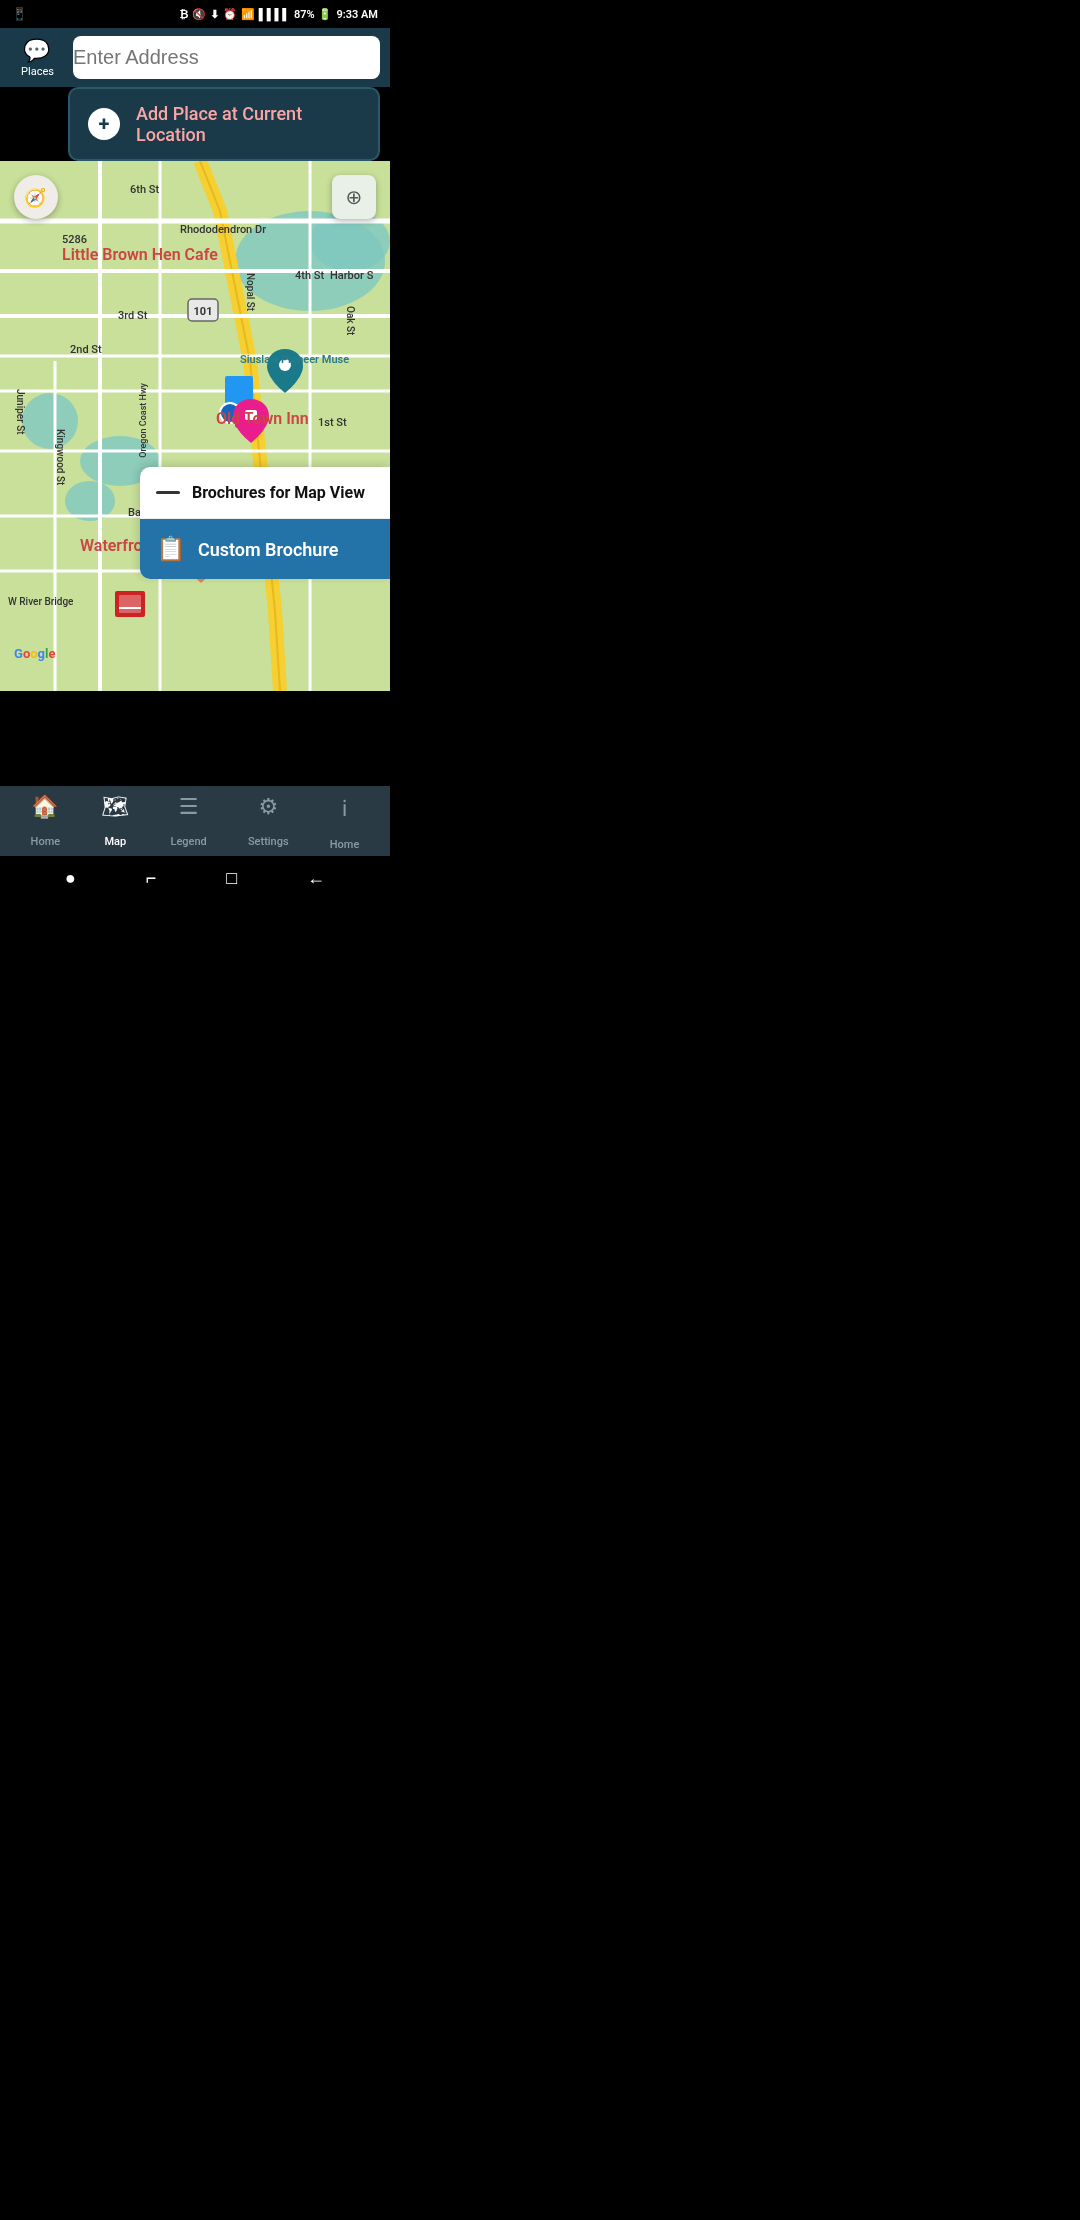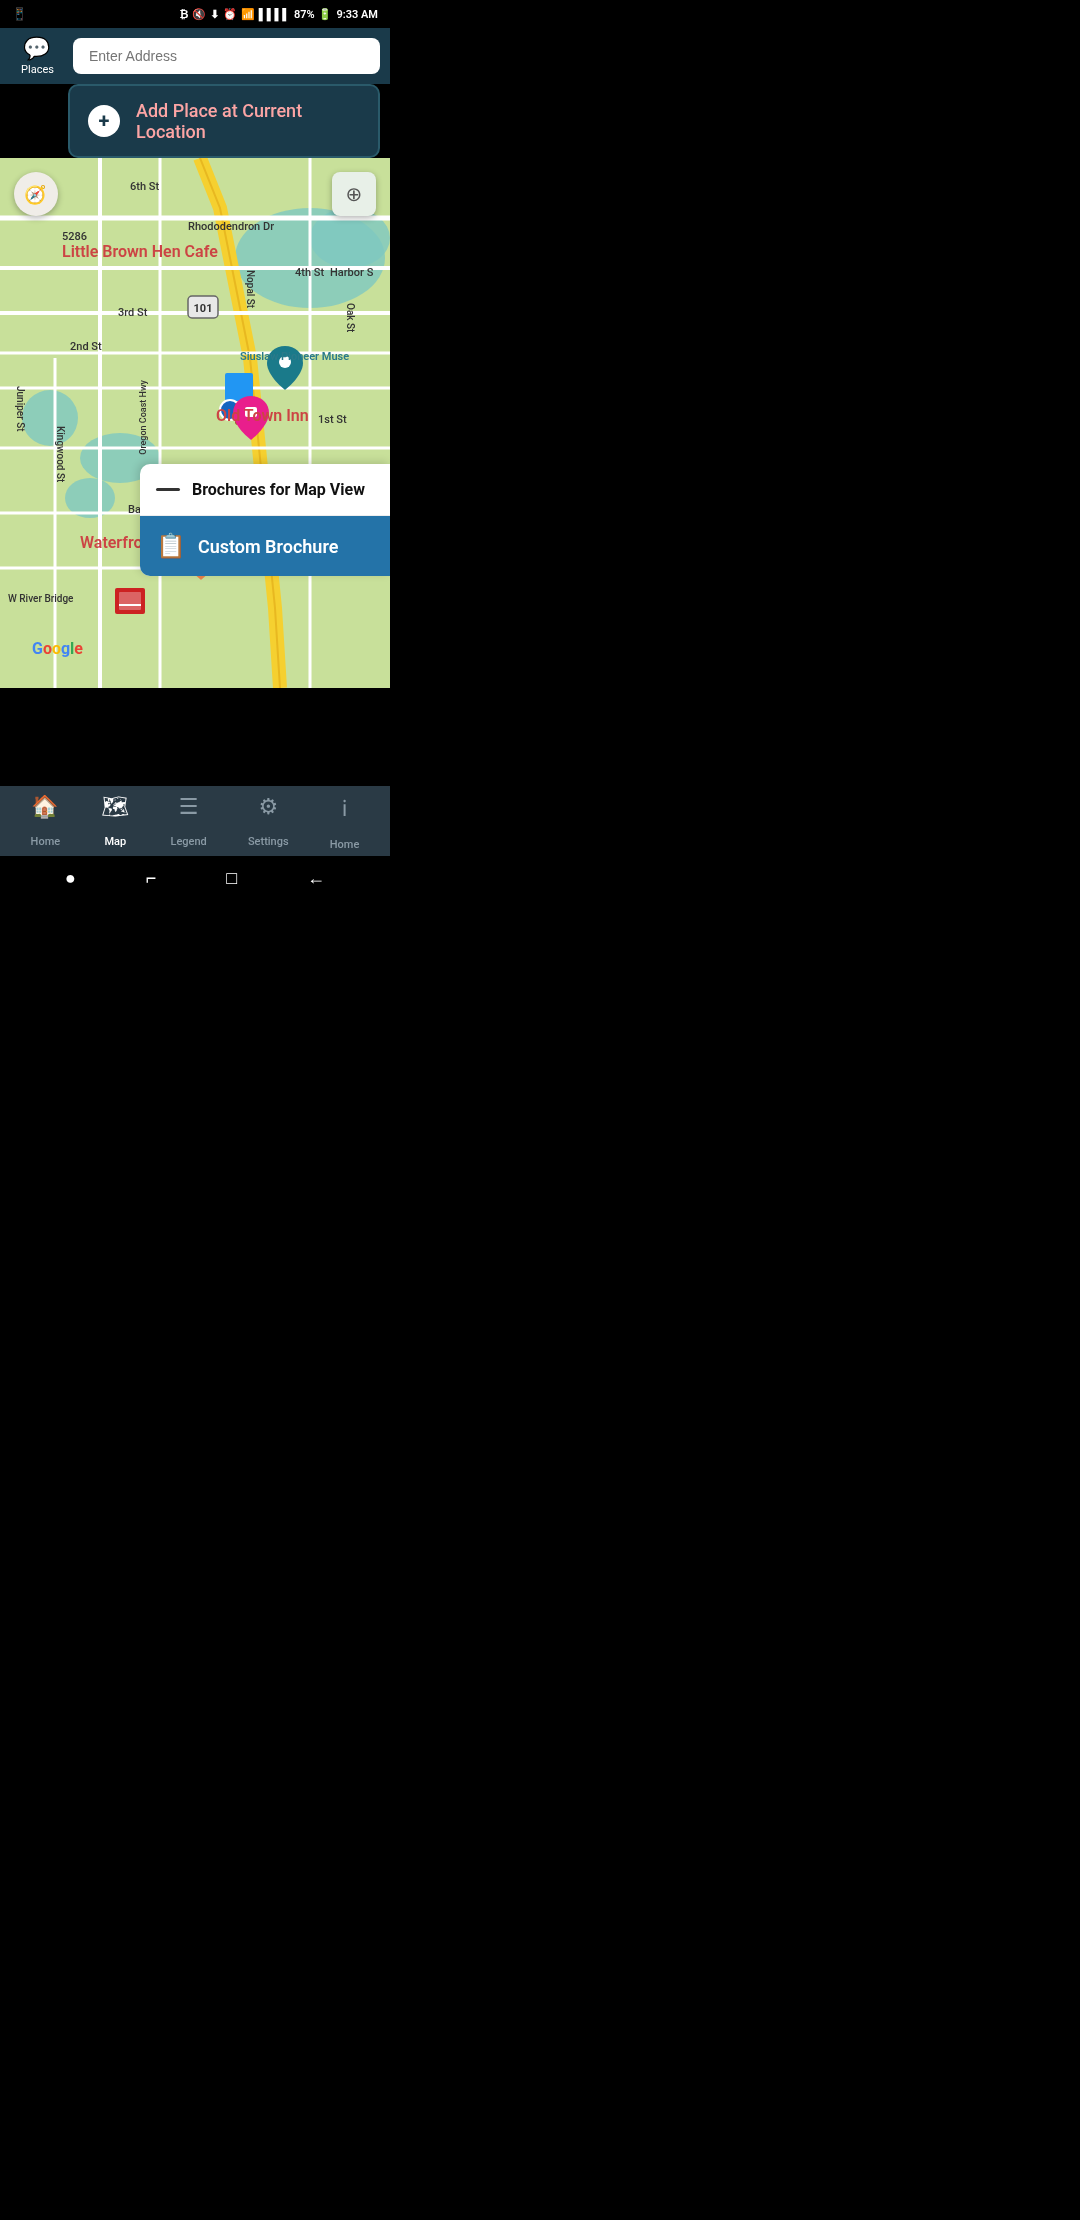--- a/index.html
+++ b/index.html
@@ -50,22 +50,22 @@
       cursor: pointer;
     }
     .places-icon {
       font-size: 22px;
       margin-bottom: 2px;
     }
     .search-box {
       flex: 1;
       background: #fff;
       border-radius: 8px;
-      padding: 10px 16px;
-      font-size: 14px;
+      padding: 10px 0;
+      font-size: 20px;
       color: #999;
       border: none;
       outline: none;
     }
 
     
     .add-place-btn {
       background: #1a3a4a;
       border: 2px solid #2a5a6a;
       border-radius: 10px;
@@ -147,22 +147,22 @@
       box-shadow: 0 2px 6px rgba(0,0,0,0.3);
       font-size: 18px;
       cursor: pointer;
       z-index: 10;
     }
 
     
     .google-logo {
       position: absolute;
       bottom: 200px;
-      left: 32px;
-      font-size: 16px;
+      left: 14px;
+      font-size: 13px;
       font-weight: 700;
       z-index: 10;
     }
     .google-logo span:nth-child(1) { color: #4285F4; }
     .google-logo span:nth-child(2) { color: #EA4335; }
     .google-logo span:nth-child(3) { color: #FBBC05; }
     .google-logo span:nth-child(4) { color: #4285F4; }
     .google-logo span:nth-child(5) { color: #34A853; }
     .google-logo span:nth-child(6) { color: #EA4335; }
 
@@ -385,21 +385,21 @@
   <div class="compass">
     <span>🧭</span>
   </div>
 
   <div class="location-btn">
     <span style="font-size:20px; color:#555;">⊕</span>
   </div>
 
   <div class="map-label" style="top:22px; left:130px;">6th St</div>
   <div class="map-label" style="top:72px; left:62px;">5286</div>
-  <div class="map-label" style="top:62px; left:188px;text-align:right;">Rhododendron Dr</div>
+  <div class="map-label" style="top:62px; left:180px;text-align:right;">Rhododendron Dr</div>
   <div class="map-label" style="top:108px; left:295px;">4th St</div>
   <div class="map-label" style="top:108px; left:330px;">Harbor S</div>
   <div class="map-label" style="top:148px; left:118px;">3rd St</div>
   <div class="map-label" style="top:182px; left:70px;">2nd St</div>
   <div class="map-label" style="top:145px; left:345px; writing-mode:vertical-rl; font-size:10px;">Oak St</div>
   <div class="map-label" style="top:112px; left:245px; writing-mode:vertical-rl; font-size:10px;">Nopal St</div>
   <div class="map-label" style="top:222px; left:138px; writing-mode:vertical-rl; font-size:9px; transform:rotate(180deg);">Oregon Coast Hwy</div>
   <div class="map-label" style="top:228px; left:15px; writing-mode:vertical-rl; font-size:10px;">Juniper St</div>
   <div class="map-label" style="top:268px; left:55px; writing-mode:vertical-rl; font-size:10px;">Kingwood St</div>
   <div class="map-label" style="top:322px; left:238px; writing-mode:vertical-rl; font-size:10px;">Laurel St</div>

